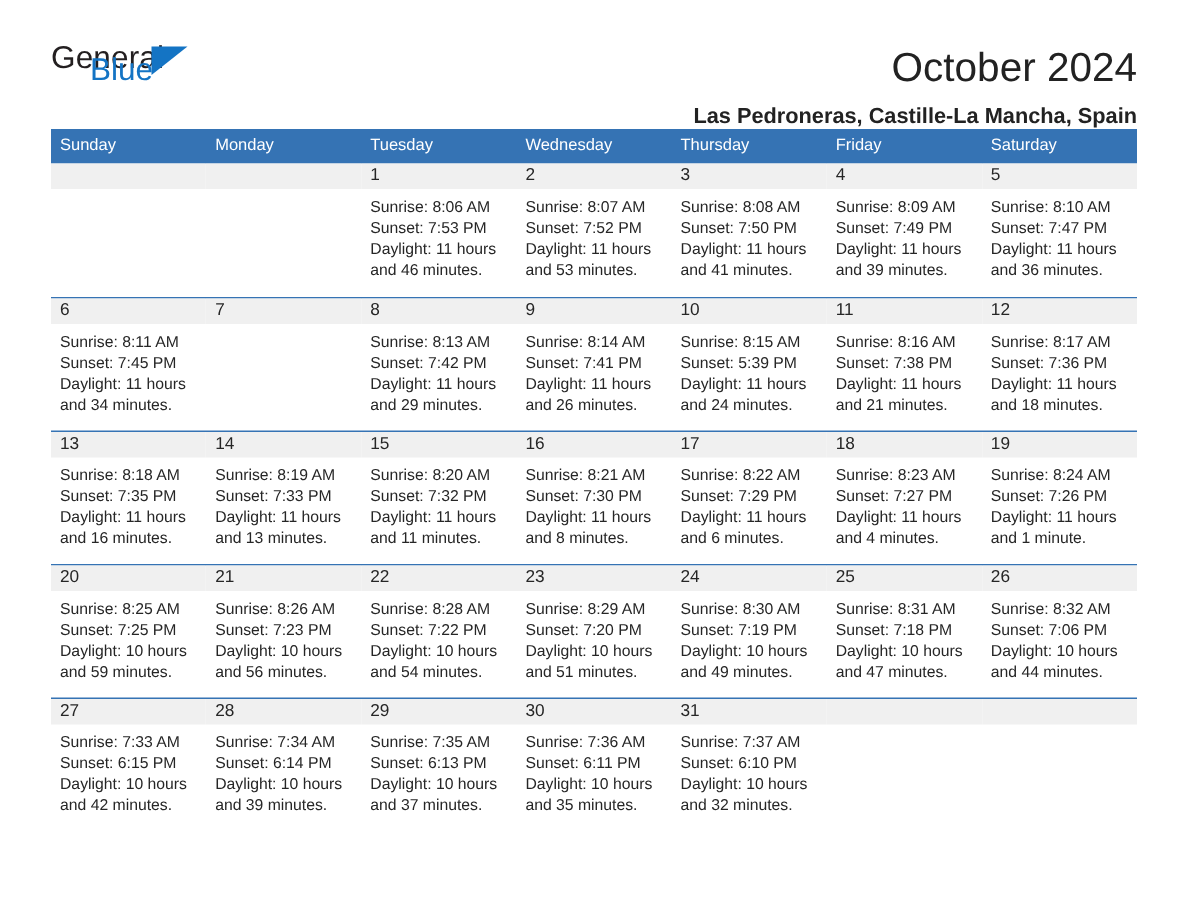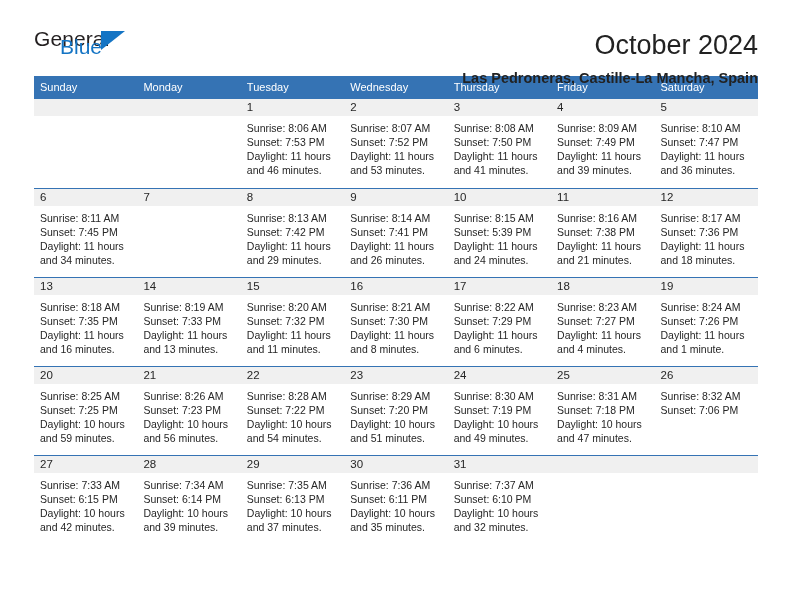--- a/index.html
+++ b/index.html
@@ -81,21 +81,21 @@
     font-size: 14.5px;
     font-weight: bold;
     color: #222222;
     line-height: 19px;
     margin-top: 8px;
     white-space: nowrap;
   }
 
   
   .calendar {
-    margin-top: 4px;
+    margin-top: 14px;
     width: 724px;
   }
 
   .dow-row {
     display: flex;
     background: #3573b4;
   }
   .dow-cell {
     flex: 1 1 0;
     color: #ffffff;
@@ -384,20 +384,21 @@
               <div>Sunrise: 8:31 AM</div>
               <div>Sunset: 7:18 PM</div>
               <div class="wrap2">Daylight: 10 hours and 47 minutes.</div>
             </div>
           </div>
           <div class="day-cell">
             <div class="day-num-band">26</div>
             <div class="day-body">
               <div>Sunrise: 8:32 AM</div>
               <div>Sunset: 7:06 PM</div>
+              <div class="wrap2">Daylight: 10 hours and 44 minutes.</div>
             </div>
           </div>
         </div>
         <div class="week-row">
           <div class="day-cell">
             <div class="day-num-band">27</div>
             <div class="day-body">
               <div>Sunrise: 7:33 AM</div>
               <div>Sunset: 6:15 PM</div>
               <div class="wrap2">Daylight: 10 hours and 42 minutes.</div>

